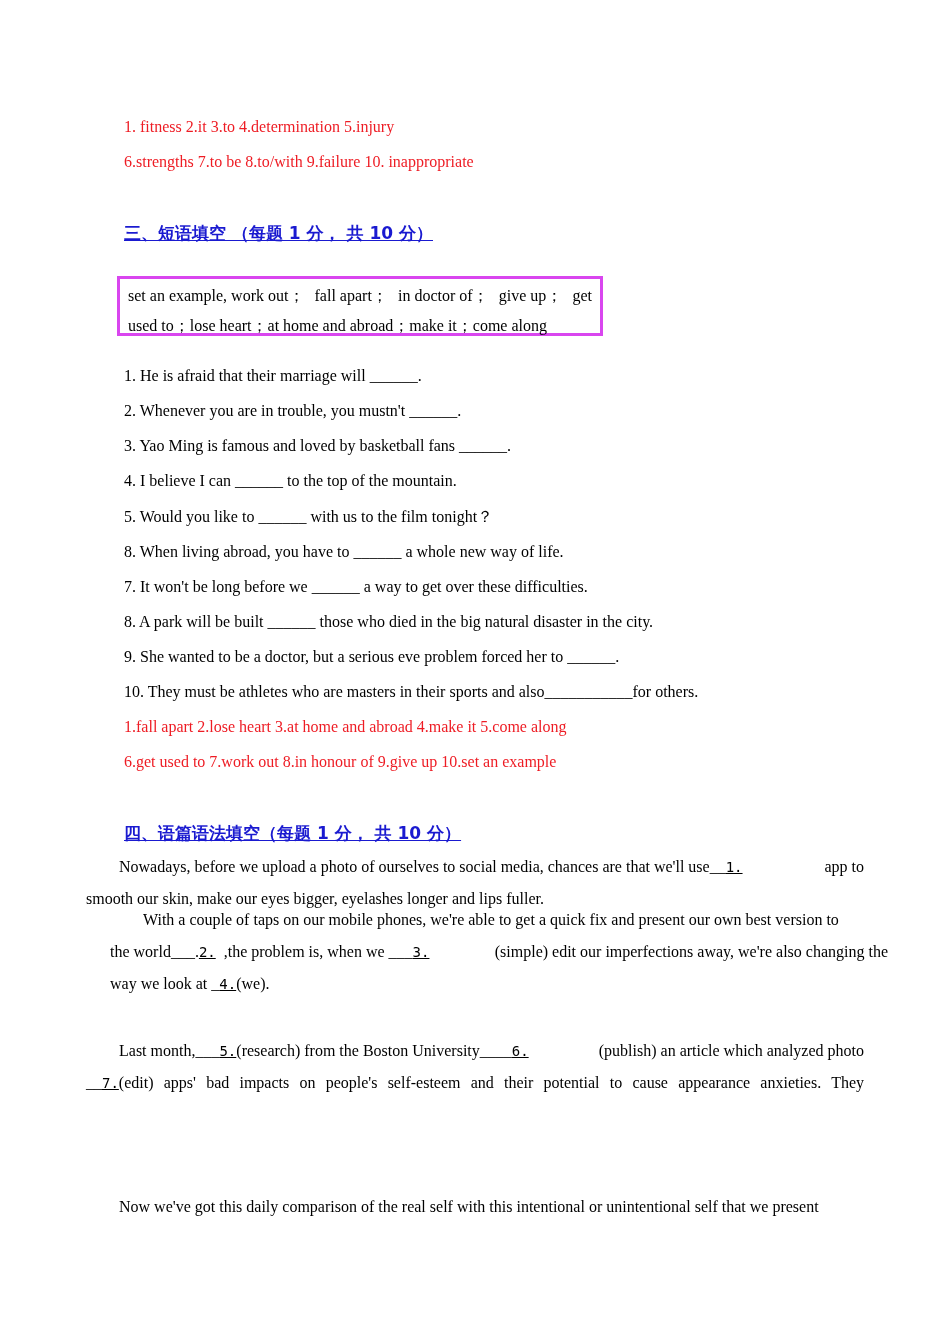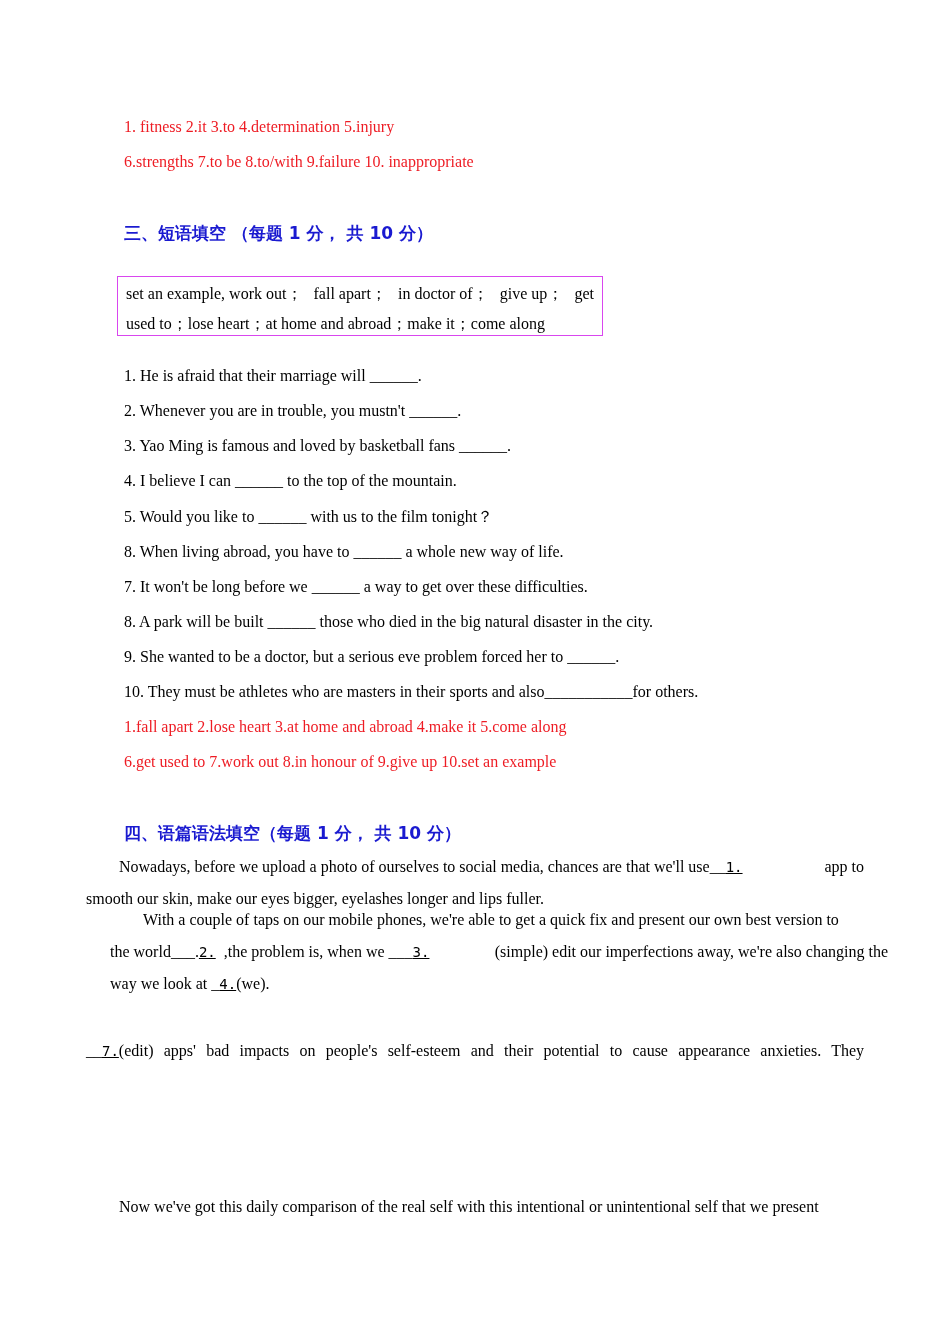--- a/index.html
+++ b/index.html
@@ -22,28 +22,29 @@
       white-space: nowrap;
       line-height: 20px;
       margin-left: 38px;
     }
     .red { color: #ee1c24; }
     .heading {
       color: #1a1ad0;
       font-weight: bold;
       font-family: "DejaVu Sans", "Liberation Sans", sans-serif;
       font-size: 17px;
+      text-decoration: underline;
     }
     .phrase-box {
       position: absolute;
       left: 117px;
       top: 276px;
       width: 486px;
       height: 60px;
-      border: 1px solid #d946ef;
+      border: 3px solid #d946ef;
       box-sizing: border-box;
       padding: 2px 8px 0 8px;
       font-size: 16px;
       line-height: 30px;
     }
     .phrase-box .row { display: block; white-space: nowrap; }
     .phrase-box .row1 { display: flex; justify-content: space-between; }
     .para {
       position: absolute;
       left: 86px;
@@ -120,20 +121,26 @@
       <span>the world___.</span><span class="blank">2.</span>&nbsp;&nbsp;<span>,the problem is, when we ___</span><span class="blank">3.</span>
     </span>
     <span>(simple) edit our imperfections away, we're also changing the</span>
   </div>
   <div>
     <span>way we look at _</span><span class="blank">4.</span><span>(we).</span>
   </div>
 </div>
 
 <div class="para" style="top:1035px;">
+  <div class="just" style="padding-left:33px;">
+    <span>
+      <span>Last month,___</span><span class="blank">5.</span><span>(research) from the Boston University____</span><span class="blank">6.</span>
+    </span>
+    <span> (publish) an article which analyzed photo</span>
+  </div>
   <div class="just">
     <span><span>__</span><span class="blank">7.</span></span>
     <span style="flex:1; text-align:justify; text-align-last:justify;">(edit) apps' bad impacts on people's self-esteem and their potential to cause appearance anxieties. They</span>
   </div>
 </div>
 
 <div class="para" style="top:1191px;">
   <div style="padding-left:33px; white-space:nowrap;">Now we've got this daily comparison of the real self with this intentional or unintentional self that we present</div>
 </div>
 

